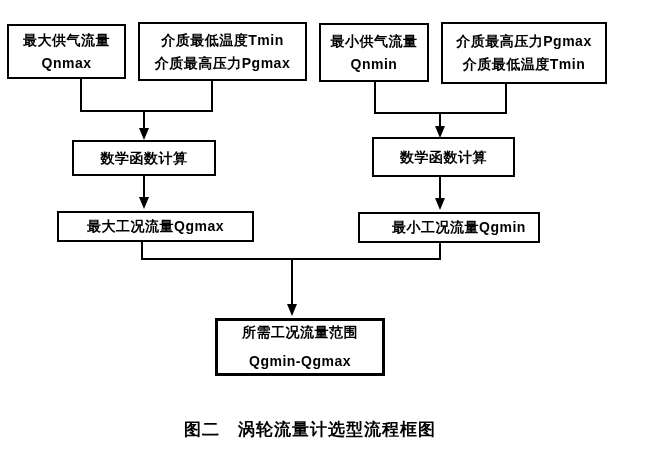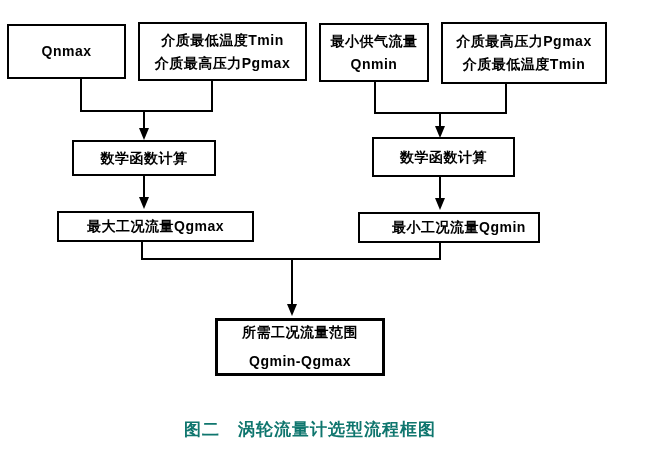--- a/index.html
+++ b/index.html
@@ -46,21 +46,21 @@
     white-space: nowrap;
   }
   .caption {
     position: absolute;
     left: 0;
     top: 418px;
     width: 620px;
     text-align: center;
     font-weight: bold;
     font-size: 17px;
-    color: #0f766e;
+    color: #000000;
     letter-spacing: 1px;
   }
 </style>
 </head>
 <body>
 
 <div class="canvas">
 
   <svg class="connectors" viewBox="0 0 645 460" xmlns="http://www.w3.org/2000/svg">
 
@@ -93,20 +93,21 @@
     <g stroke="#000000" stroke-width="2" fill="#000000">
       <line x1="142" y1="242" x2="142" y2="259"></line>
       <line x1="440" y1="243" x2="440" y2="259"></line>
       <line x1="141" y1="259" x2="441" y2="259"></line>
       <line x1="292" y1="259" x2="292" y2="305"></line>
       <polygon points="292,316 287,304 297,304" stroke="none"></polygon>
     </g>
   </svg>
 
   <div class="box" style="left:7px; top:24px; width:119px; height:55px;">
+    <div class="bl">最大供气流量</div>
     <div class="bl">Qnmax</div>
   </div>
 
   <div class="box" style="left:138px; top:22px; width:169px; height:59px;">
     <div class="bl">介质最低温度Tmin</div>
     <div class="bl">介质最高压力Pgmax</div>
   </div>
 
   <div class="box" style="left:319px; top:23px; width:110px; height:59px;justify-content:center;">
     <div class="bl">最小供气流量</div>

